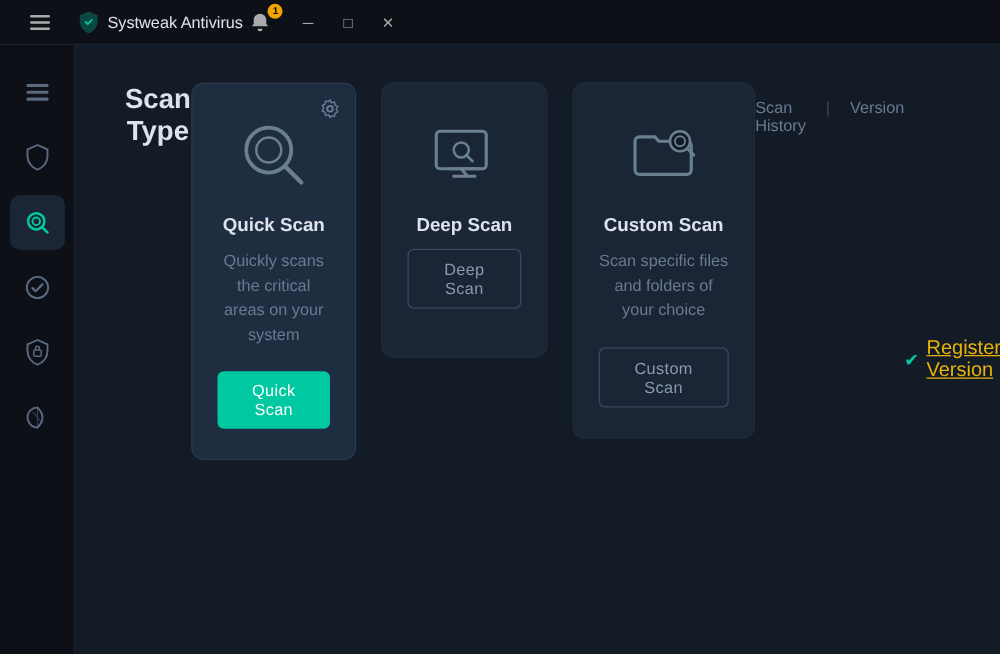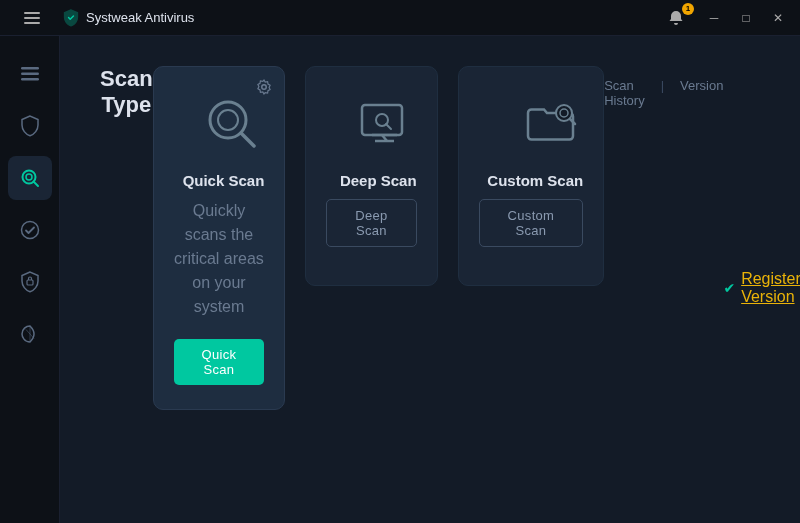--- a/index.html
+++ b/index.html
@@ -13,21 +13,21 @@
       display: flex;
       flex-direction: column;
     }
 
     
     .title-bar {
       height: 36px;
       background: #0d1117;
       display: flex;
       align-items: center;
-      justify-content: space-between;
+      justify-content: flex-start;
       padding: 0 8px 0 10px;
       border-bottom: 1px solid #1a2030;
       flex-shrink: 0;
     }
 
     .title-bar-left {
       display: flex;
       align-items: center;
       gap: 8px;
     }
@@ -164,21 +164,21 @@
       flex: 1;
       align-items: flex-start;
     }
 
     .scan-card {
       flex: 1;
       background: #1a2535;
       border-radius: 10px;
       display: flex;
       flex-direction: column;
-      align-items: flex-end;
+      align-items: center;
       padding: 24px 20px 24px 20px;
       cursor: pointer;
       border: 1px solid #1f2e40;
       min-height: 220px;
       position: relative;
     }
 
     .scan-card.active {
       border: 1px solid #2a3a50;
       background: #1e2d40;
@@ -203,21 +203,21 @@
 
     .card-name {
       color: #dde2ec;
       font-size: 15px;
       font-weight: 600;
       margin-bottom: 10px;
     }
 
     .card-desc {
       color: #6a7a90;
-      font-size: 16px;
+      font-size: 13px;
       text-align: center;
       line-height: 1.5;
       margin-bottom: 20px;
       flex: 1;
     }
 
     .card-btn {
       padding: 8px 28px;
       border-radius: 5px;
       font-size: 13px;
@@ -397,20 +397,21 @@
           <svg width="65" height="65" viewBox="0 0 65 65" fill="none">
 
             <path d="M10 22C10 20 11.5 18.5 13.5 18.5H26L29 22H51.5C53.5 22 55 23.5 55 25.5V45C55 47 53.5 48.5 51.5 48.5H13.5C11.5 48.5 10 47 10 45V22Z" stroke="#6a8090" stroke-width="2.5" fill="none"></path>
 
             <circle cx="46" cy="22" r="8" fill="#131b27" stroke="#6a8090" stroke-width="2"></circle>
             <line x1="52" y1="28" x2="57" y2="33" stroke="#6a8090" stroke-width="2.5" stroke-linecap="round"></line>
             <circle cx="46" cy="22" r="4" stroke="#6a8090" stroke-width="1.5" fill="none"></circle>
           </svg>
         </div>
         <div class="card-name">Custom Scan</div>
+        <div class="card-desc">Scan specific files and folders of your choice</div>
         <button class="card-btn secondary">Custom Scan</button>
       </div>
 
     </div>
 
     <div class="footer-links">
       <span class="footer-link">Scan History</span>
       <span class="footer-divider">|</span>
       <span class="footer-link">Version</span>
     </div>

